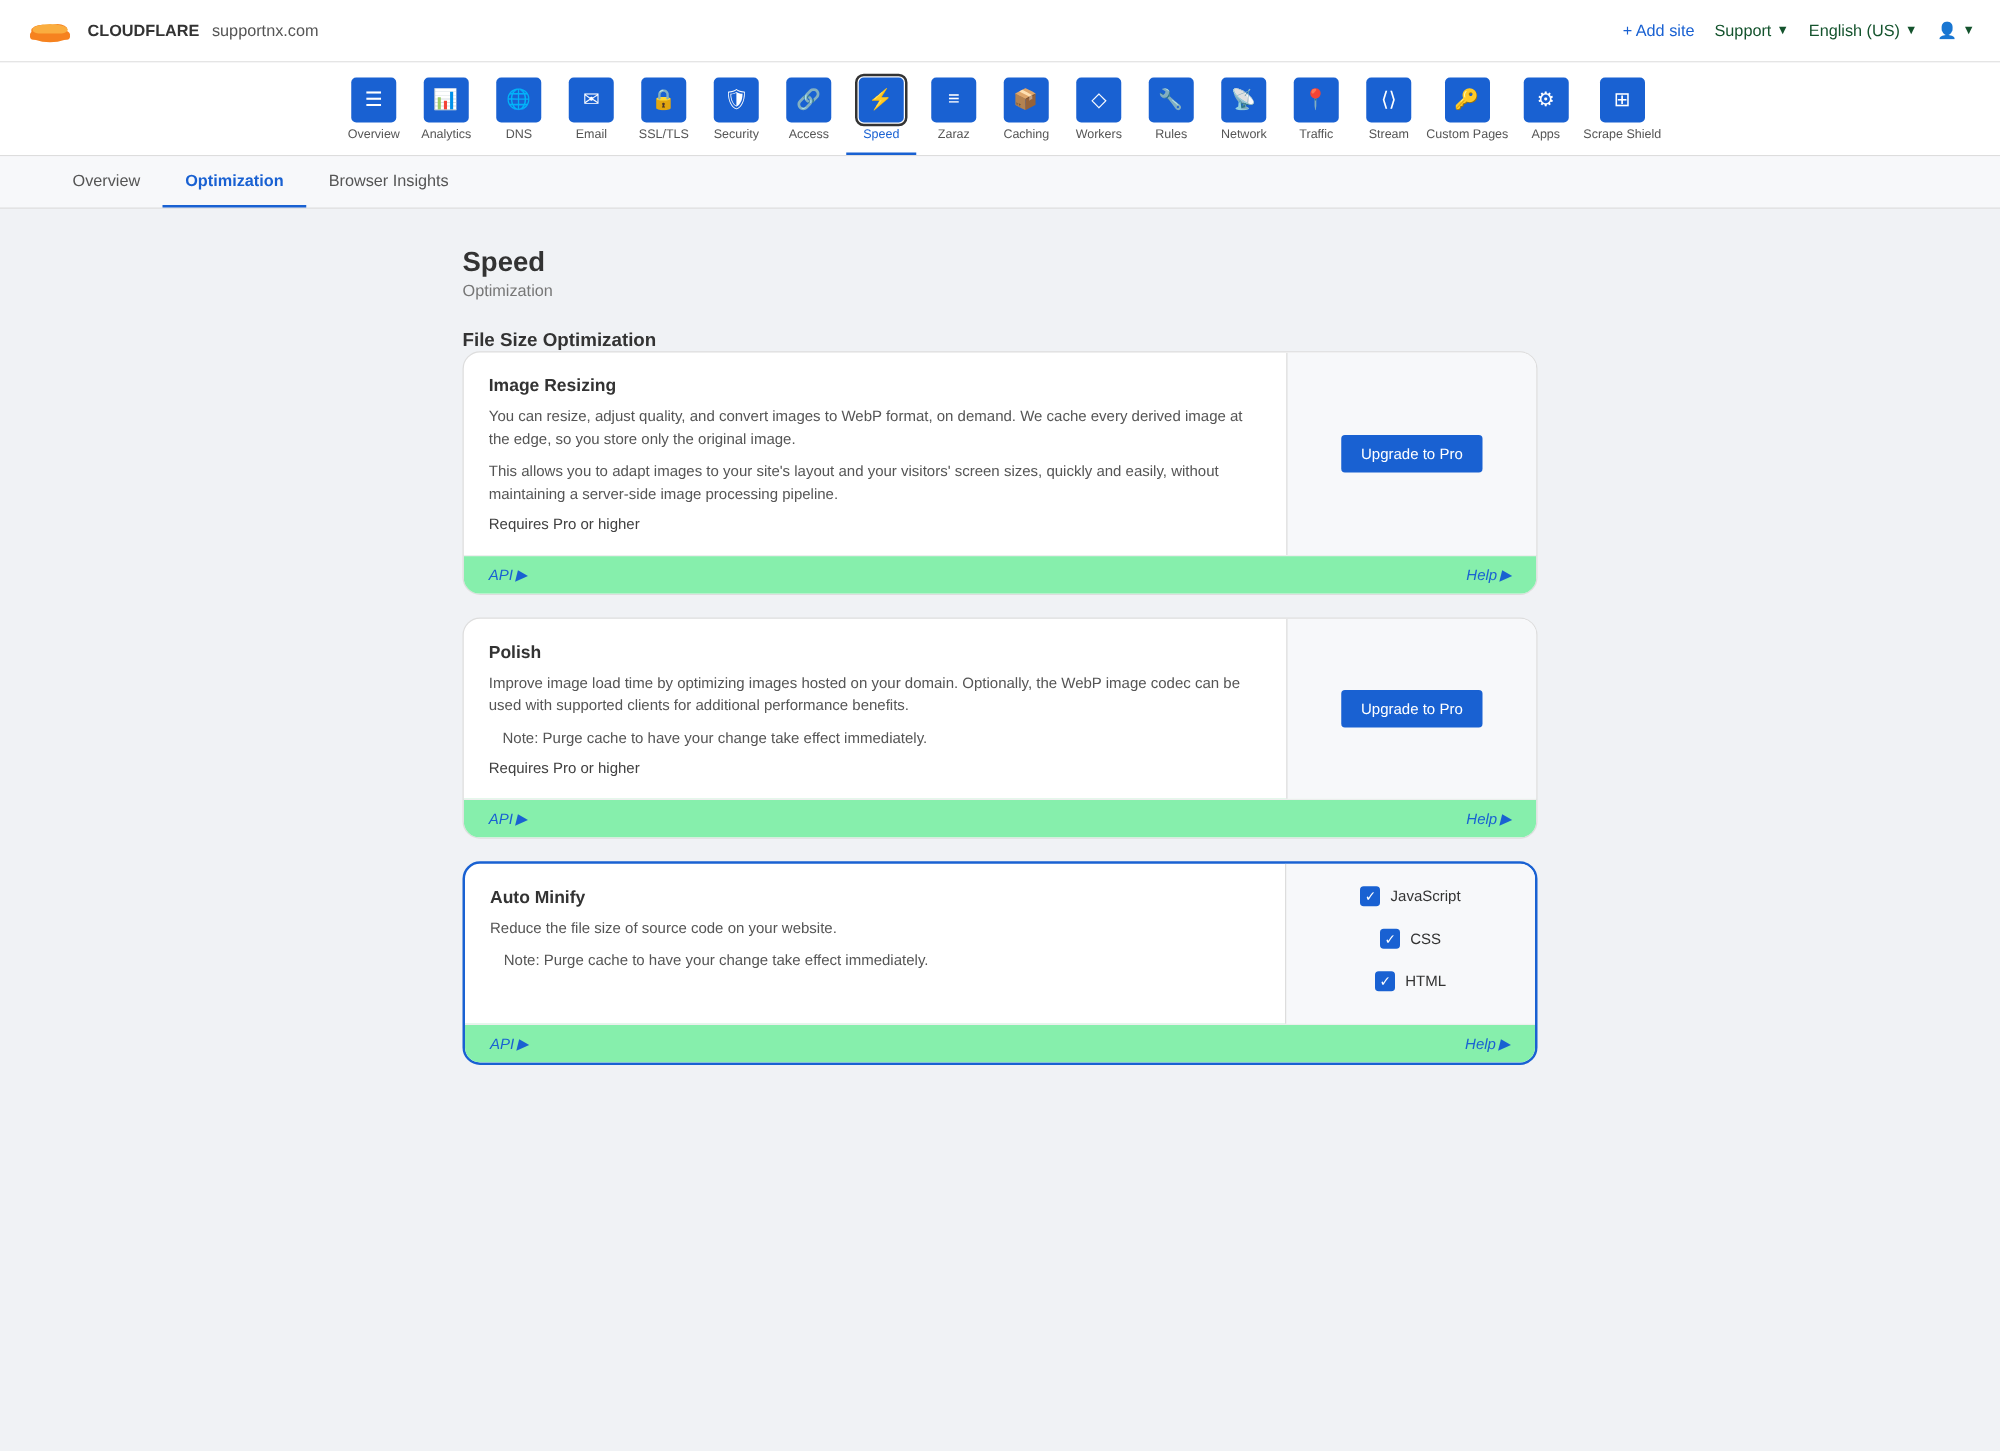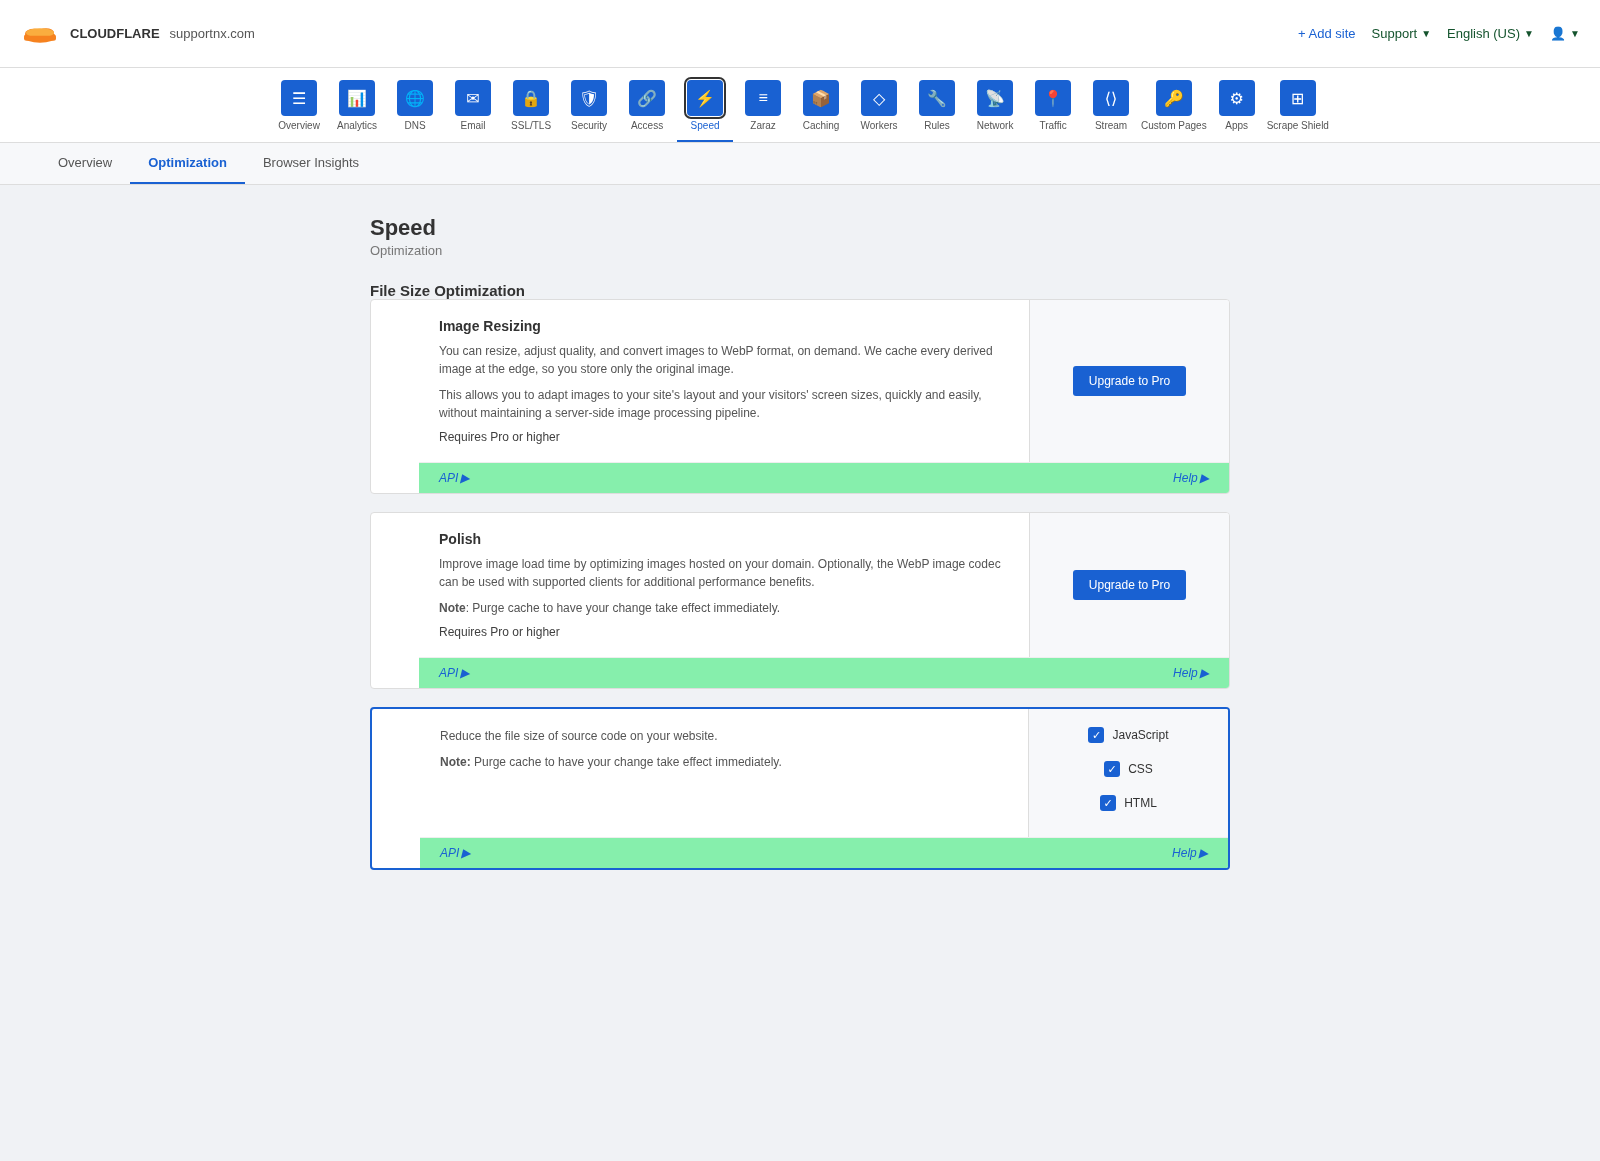--- a/index.html
+++ b/index.html
@@ -5,21 +5,21 @@
     * { box-sizing: border-box; margin: 0; padding: 0; }
     body { font-family: Arial, sans-serif; font-size: 13px; background: #f0f2f5; color: #333; }
 
     
     .header {
       background: #fff;
       border-bottom: 1px solid #ddd;
       display: flex;
       align-items: center;
       padding: 0 20px;
-      height: 68px;
+      height: 50px;
     }
     .logo-area {
       display: flex;
       align-items: center;
       gap: 10px;
       margin-right: 20px;
     }
     .logo-icon {
       width: 40px;
       height: 28px;
@@ -136,24 +136,23 @@
     .section-title {
       font-size: 15px;
       font-weight: bold;
       color: #333;
     }
 
     
     .card {
       background: #fff;
       border: 1px solid #ddd;
-      border-radius: 4px;
+      border-radius: 14px;
       margin-bottom: 18px;
       overflow: hidden;
-      padding-left: 48px;
     }
     .card.highlighted {
       border: 2px solid #1961d2;
     }
     .card-body {
       display: flex;
       align-items: stretch;
     }
     .card-left {
       flex: 1;
@@ -231,21 +230,21 @@
       background: #1961d2;
       border-radius: 3px;
       display: flex;
       align-items: center;
       justify-content: center;
       color: white;
       font-size: 11px;
       flex-shrink: 0;
     }
 
-    .bold { font-weight: bold; }
+    .bold { font-weight: normal; margin-left: 11px; }
     .chevron { font-size: 10px; }
   </style>
 </head>
 <body>
 
 <div class="header">
   <div class="logo-area">
     <svg class="logo-icon" viewBox="0 0 80 45" xmlns="http://www.w3.org/2000/svg">
       <ellipse cx="40" cy="28" rx="32" ry="12" fill="#f6821f"></ellipse>
       <ellipse cx="28" cy="22" rx="18" ry="10" fill="#f6821f"></ellipse>
@@ -390,20 +389,21 @@
           </div>
         </div>
         <div class="card-footer">
           <span class="card-footer-link">API <span>▶</span></span>
           <span class="card-footer-link">Help <span>▶</span></span>
         </div>
       </div>
       <div class="card highlighted">
         <div class="card-body">
           <div class="card-left">
+            <div class="card-title">Auto Minify</div>
             <div class="card-desc">Reduce the file size of source code on your website.</div>
             <div class="card-desc"><span class="bold">Note:</span> Purge cache to have your change take effect immediately.</div>
           </div>
           <div class="card-right">
             <div class="checkbox-item">
               <div class="checkbox-checked">✓</div>
               <span>JavaScript</span>
             </div>
             <div class="checkbox-item">
               <div class="checkbox-checked">✓</div>

